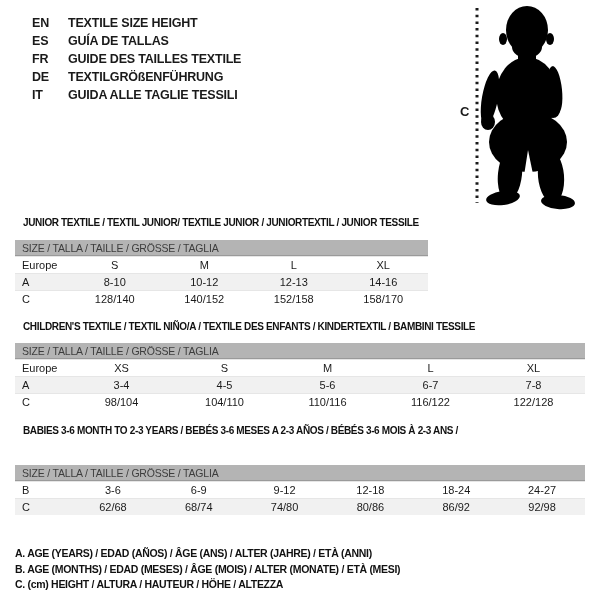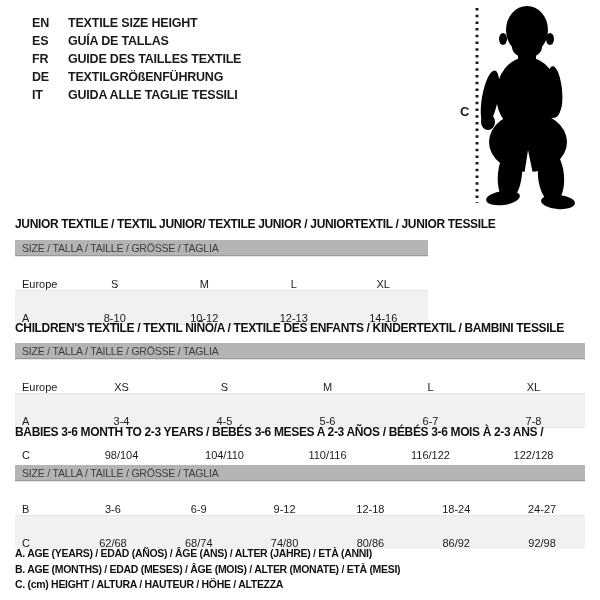--- a/index.html
+++ b/index.html
@@ -11,26 +11,26 @@
   .lang-row { display:flex; height:18px; align-items:center; }
   .lang-code { width:36px; font-weight:bold; font-size:12.5px; letter-spacing:-0.2px; }
   .lang-title { font-weight:bold; font-size:12.5px; letter-spacing:-0.2px; white-space:nowrap; }
 
   
   .figure-area { position:absolute; left:455px; top:0; width:145px; height:215px; }
   .figure-area svg { position:absolute; left:0; top:2px; }
   .c-label { position:absolute; left:5px; top:104px; font-weight:bold; font-size:13px; }
 
   
-  .sec-head { position:absolute; left:15px; font-weight:bold; font-size:12px; letter-spacing:-0.35px; white-space:nowrap; color:#111; }
+  .sec-head { position:absolute; left:23px; font-weight:bold; font-size:10px; letter-spacing:-0.35px; white-space:nowrap; color:#111; }
 
   
   .tbl { position:absolute; left:15px; }
   .size-bar { height:16px; background:#b4b4b4; border-bottom:1px solid #9a9a9a; color:#3d3d3d; font-size:10.5px; letter-spacing:-0.2px; line-height:16px; padding-left:7px; }
-  .trow { display:flex; height:34px; align-items:flex-end; font-size:11px; border-top:1px solid #e6e6e6; }
+  .trow { display:flex; height:17px; align-items:center; font-size:11px; border-top:1px solid #e6e6e6; }
   .trow:first-of-type { border-top:none; }
   .trow.shaded { background:#f1f1f1; }
   .tlabel { width:55px; padding-left:7px; font-size:11px; }
   .tcell { flex:1; text-align:center; white-space:nowrap; }
 
   
   .footnotes { position:absolute; left:15px; top:534px;margin-top:12px; }
   .footnote { font-weight:bold; font-size:10.5px; letter-spacing:-0.3px; height:15.5px; line-height:15.5px; white-space:nowrap; color:#111; }
 </style>
 </head>

